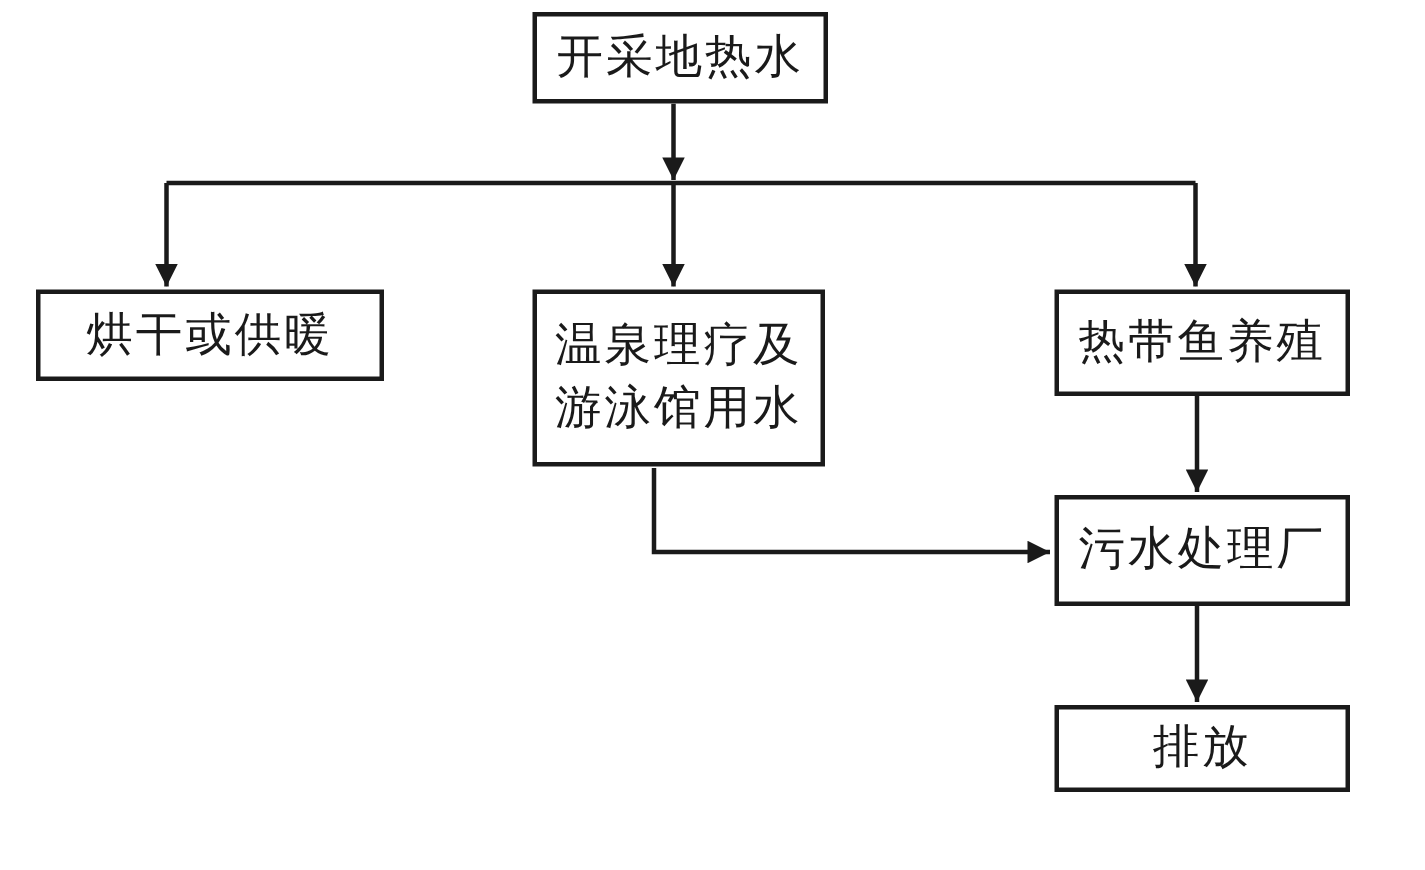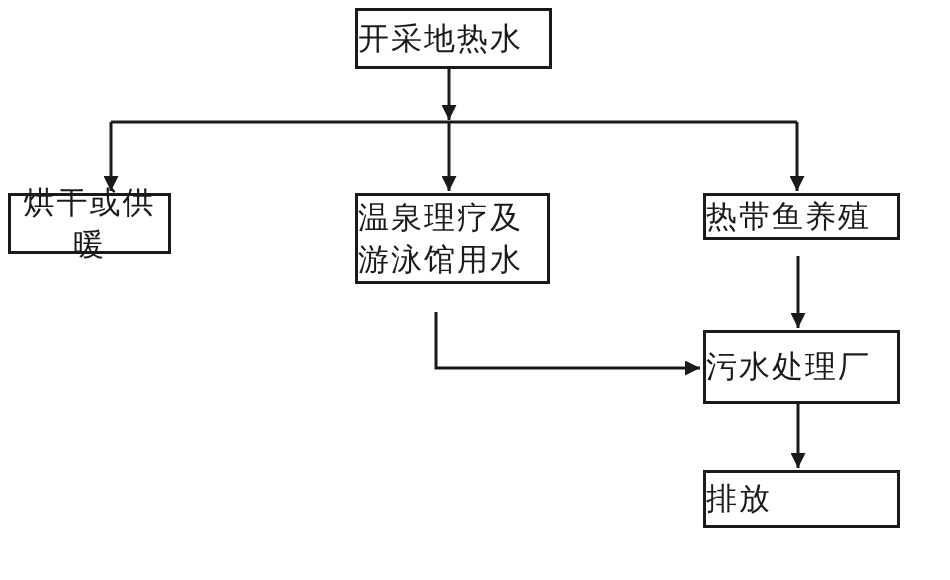--- a/index.html
+++ b/index.html
@@ -23,30 +23,30 @@
     width: 950px;
     height: 580px;
   }
   .node {
     position: absolute;
     box-sizing: border-box;
     border: 3px solid #1a1a1a;
     background: #ffffff;
     display: flex;
     align-items: center;
-    justify-content: flex-start;
+    justify-content: center;
     text-align: center;
     font-size: 31px;
     letter-spacing: 2px;
     line-height: 1.35;
   }
   .node-source    { left: 355px; top: 8px;   width: 197px; height: 61px;  }
-  .node-drying    { left: 8px;   top: 193px; width: 163px; height: 61px;  }
-  .node-spa       { left: 355px; top: 193px; width: 195px; height: 91px; }
-  .node-fish      { left: 703px; top: 193px; width: 197px; height: 47px;  }
+  .node-drying    { left: 24px;   top: 193px; width: 232px; height: 61px;  }
+  .node-spa       { left: 355px; top: 193px; width: 195px; height: 118px; }
+  .node-fish      { left: 703px; top: 193px; width: 197px; height: 71px;  }
   .node-sewage    { left: 703px; top: 330px; width: 197px; height: 74px;  }
   .node-discharge { left: 703px; top: 470px; width: 197px; height: 58px;  }
   .node .line { display: block; }
   .edge {
     stroke: #1a1a1a;
     stroke-width: 3;
     fill: none;
   }
 </style>
 </head>

